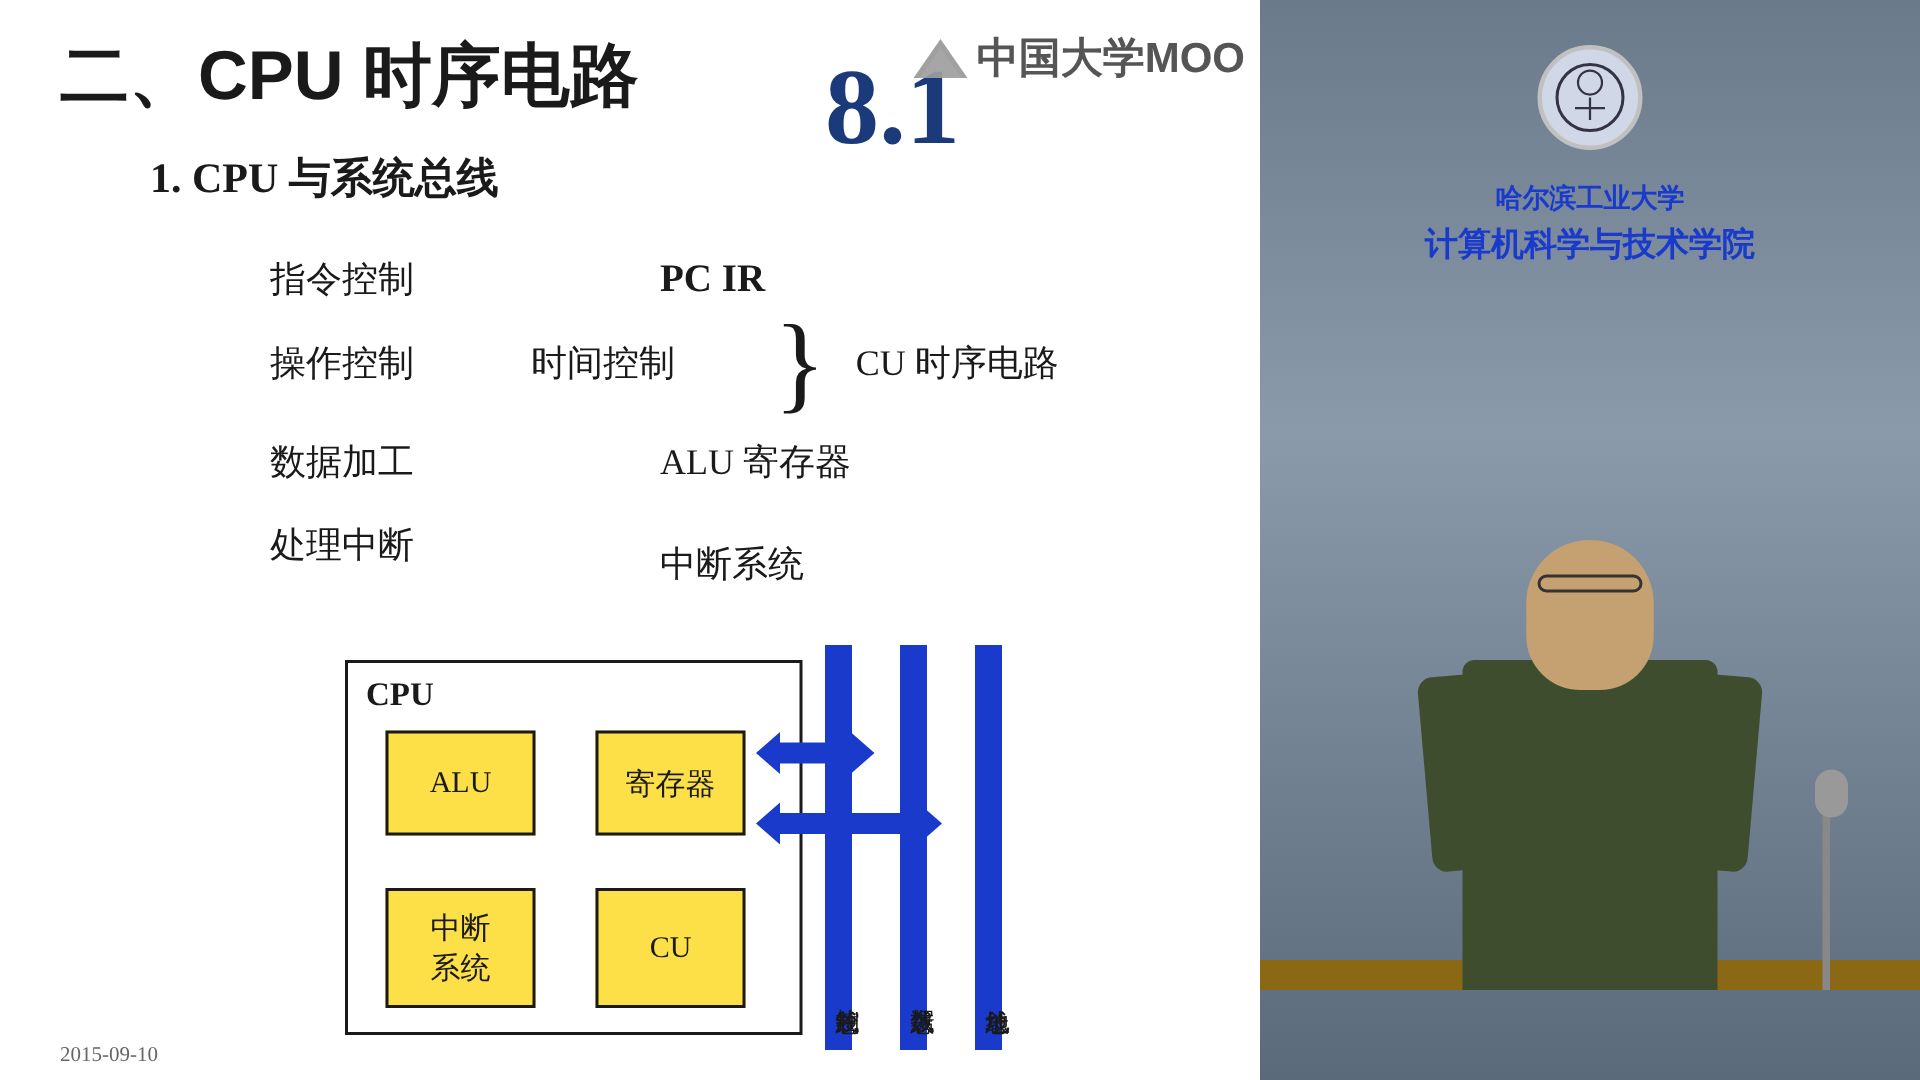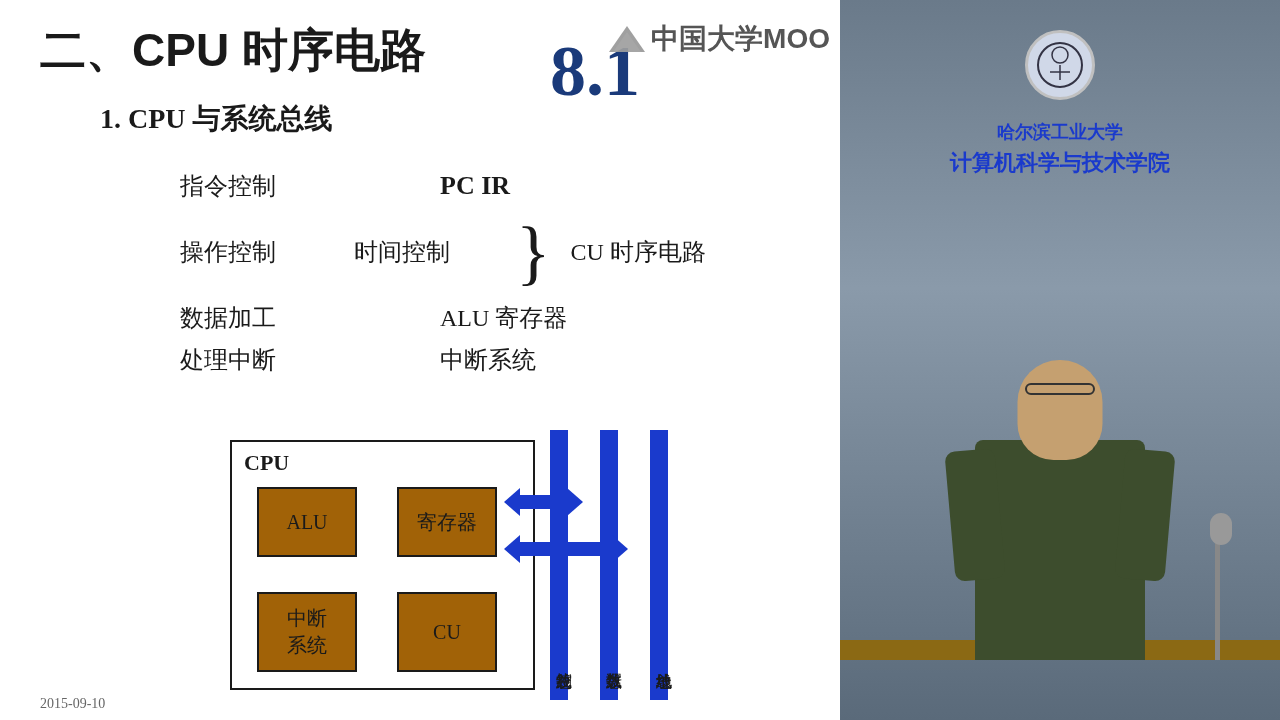--- a/index.html
+++ b/index.html
@@ -38,21 +38,20 @@
       margin-bottom: 32px;
     }
 
     .content-list {
       margin-left: 140px;
     }
 
     .content-row {
       display: flex;
       align-items: center;
-      margin-bottom: 10px;
       position: relative;
     }
 
     .label-col {
       font-size: 24px;
       color: #1a1a1a;
       width: 160px;
     }
 
     
@@ -113,21 +112,21 @@
       left: 12px;
       font-size: 22px;
       font-weight: bold;
       color: #1a1a1a;
     }
 
     
     .inner-box {
       position: absolute;
       border: 2px solid #1a1a1a;
-      background: #a16207;
+      background: #fde047;
       display: flex;
       align-items: center;
       justify-content: center;
       font-size: 20px;
       color: #1a1a1a;
       text-align: center;
     }
 
     .box-alu {
       top: 45px;
@@ -335,21 +334,21 @@
       <span style="font-size:24px; color:#1a1a1a; margin-left:20px;">CU  时序电路</span>
     </div>
 
     <div class="content-row" style="margin-bottom:10px;">
       <span class="label-col">数据加工</span>
       <span style="font-size:24px; color:#1a1a1a; margin-left:100px;">ALU  寄存器</span>
     </div>
 
     <div class="content-row" style="margin-bottom:20px;">
       <span class="label-col">处理中断</span>
-      <span style="font-size:24px; color:#1a1a1a; margin-left:100px;">中断系统</span>
+      <span style="font-size:24px; color:#1a1a1a; margin-left:100px;margin-top:26px;">中断系统</span>
     </div>
 
   </div>
 
   <div class="diagram-area">
 
     <div class="cpu-box">
       <span class="cpu-label">CPU</span>
 
       <div class="inner-box box-alu">

